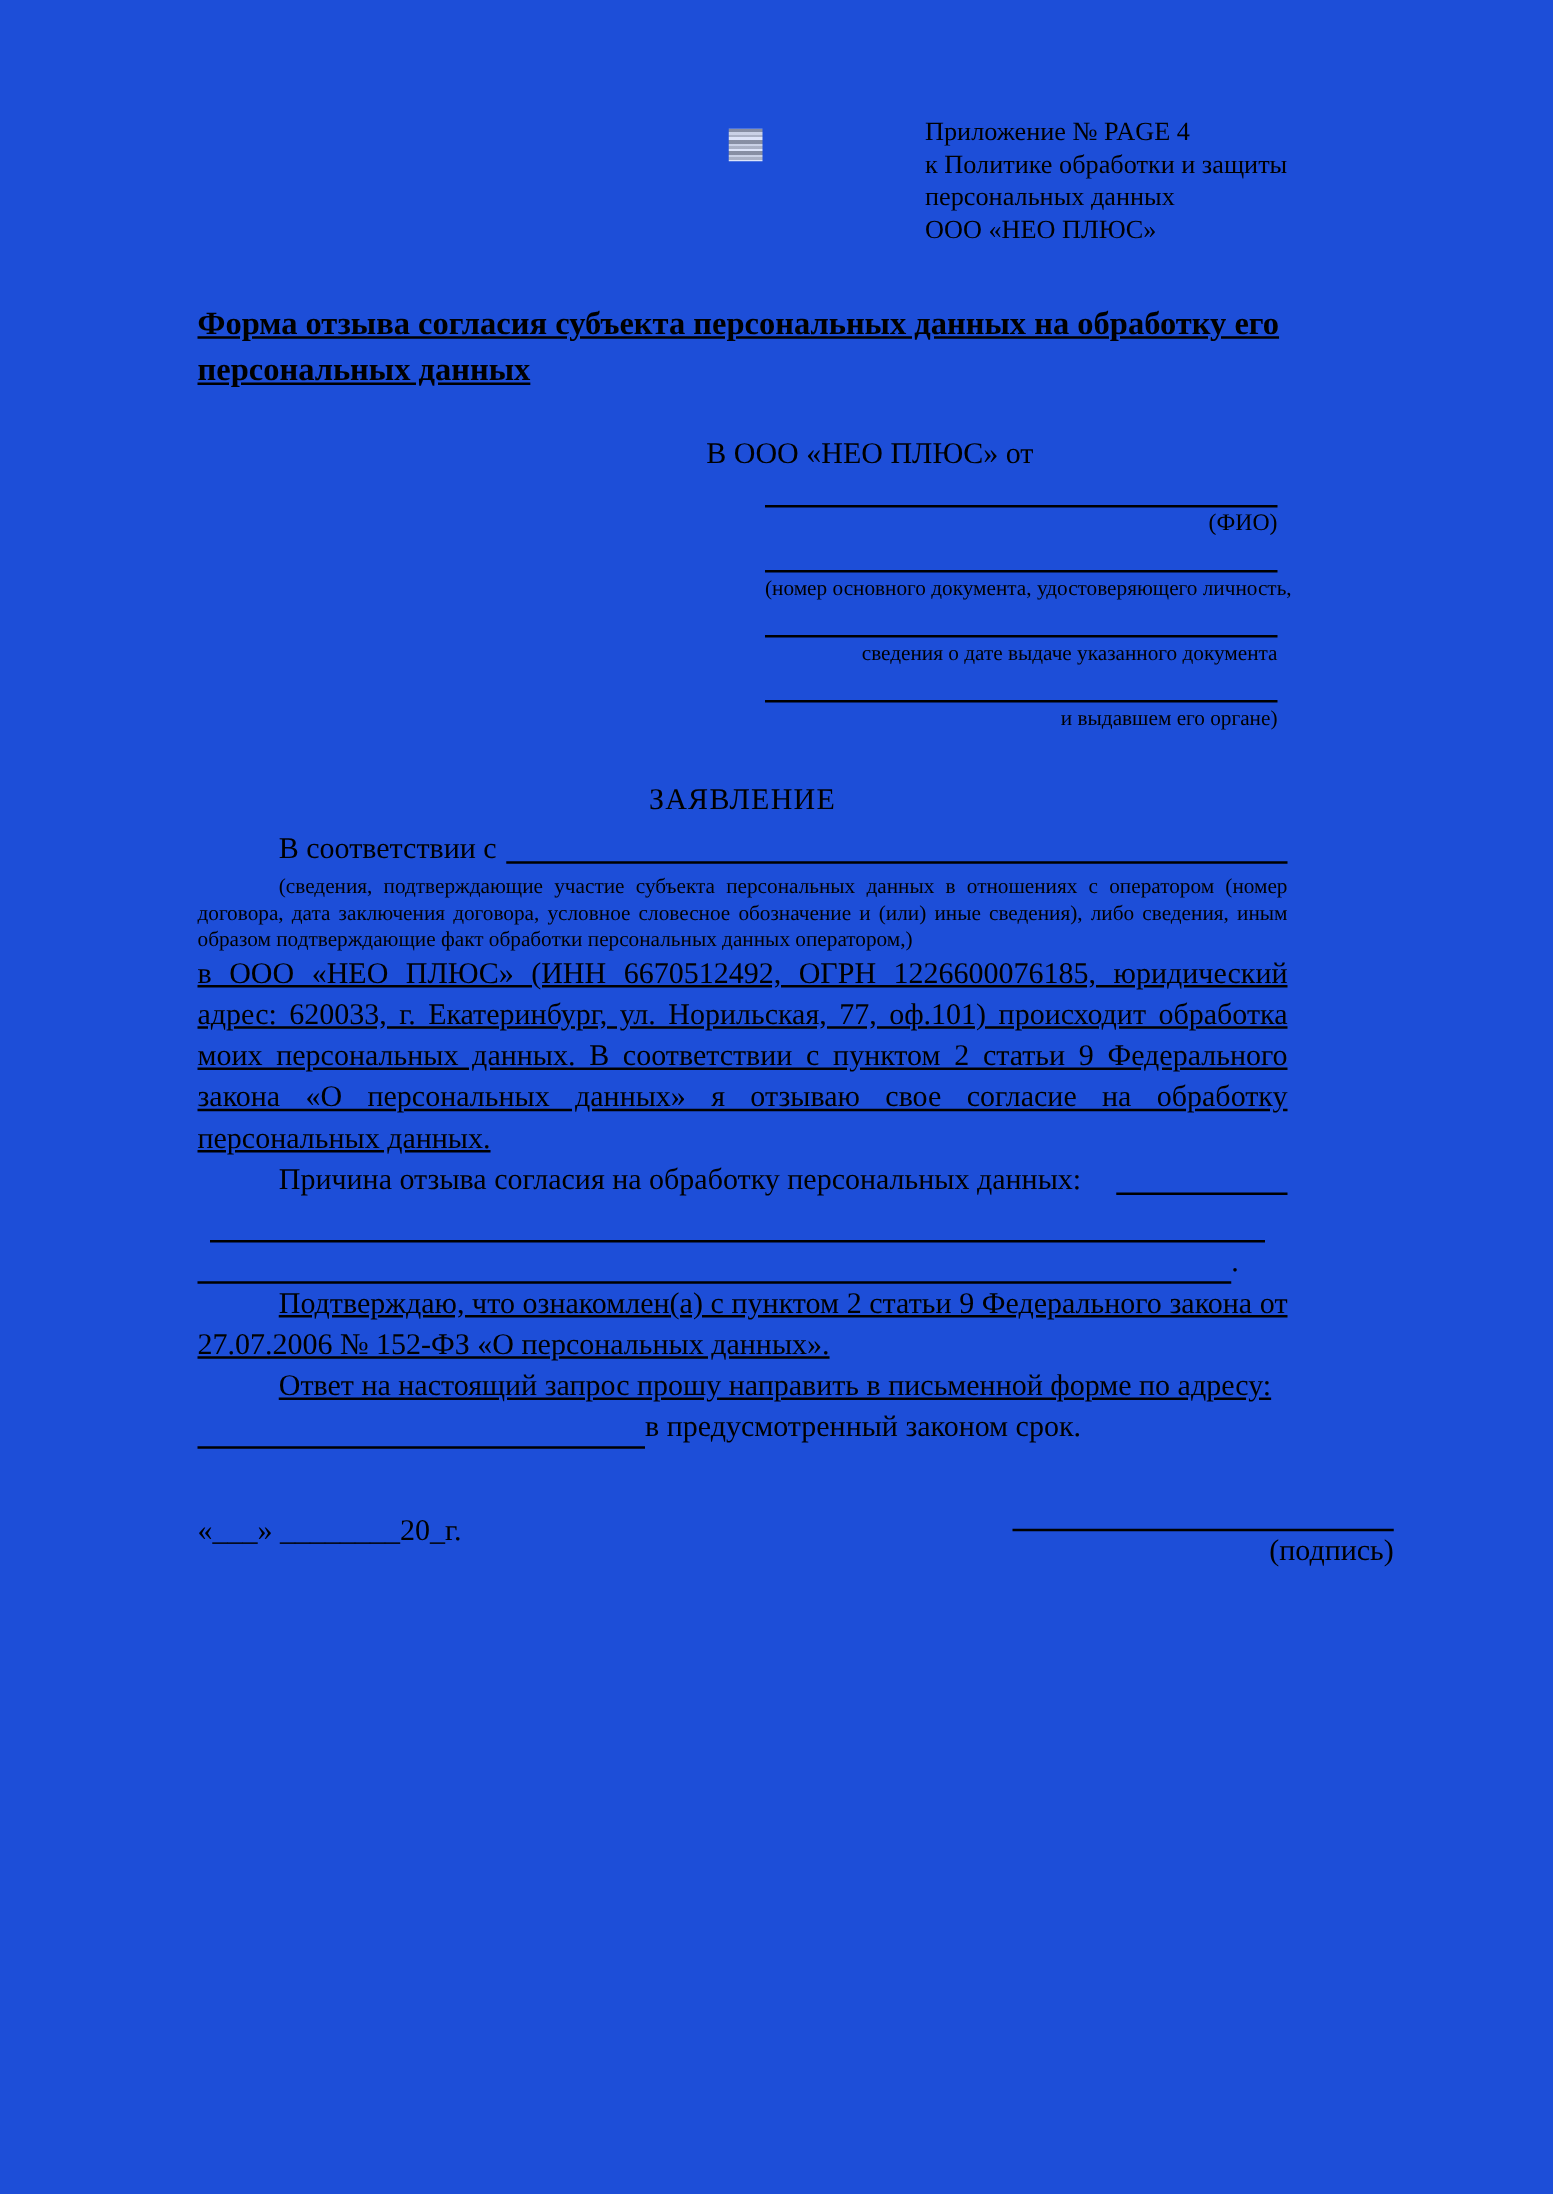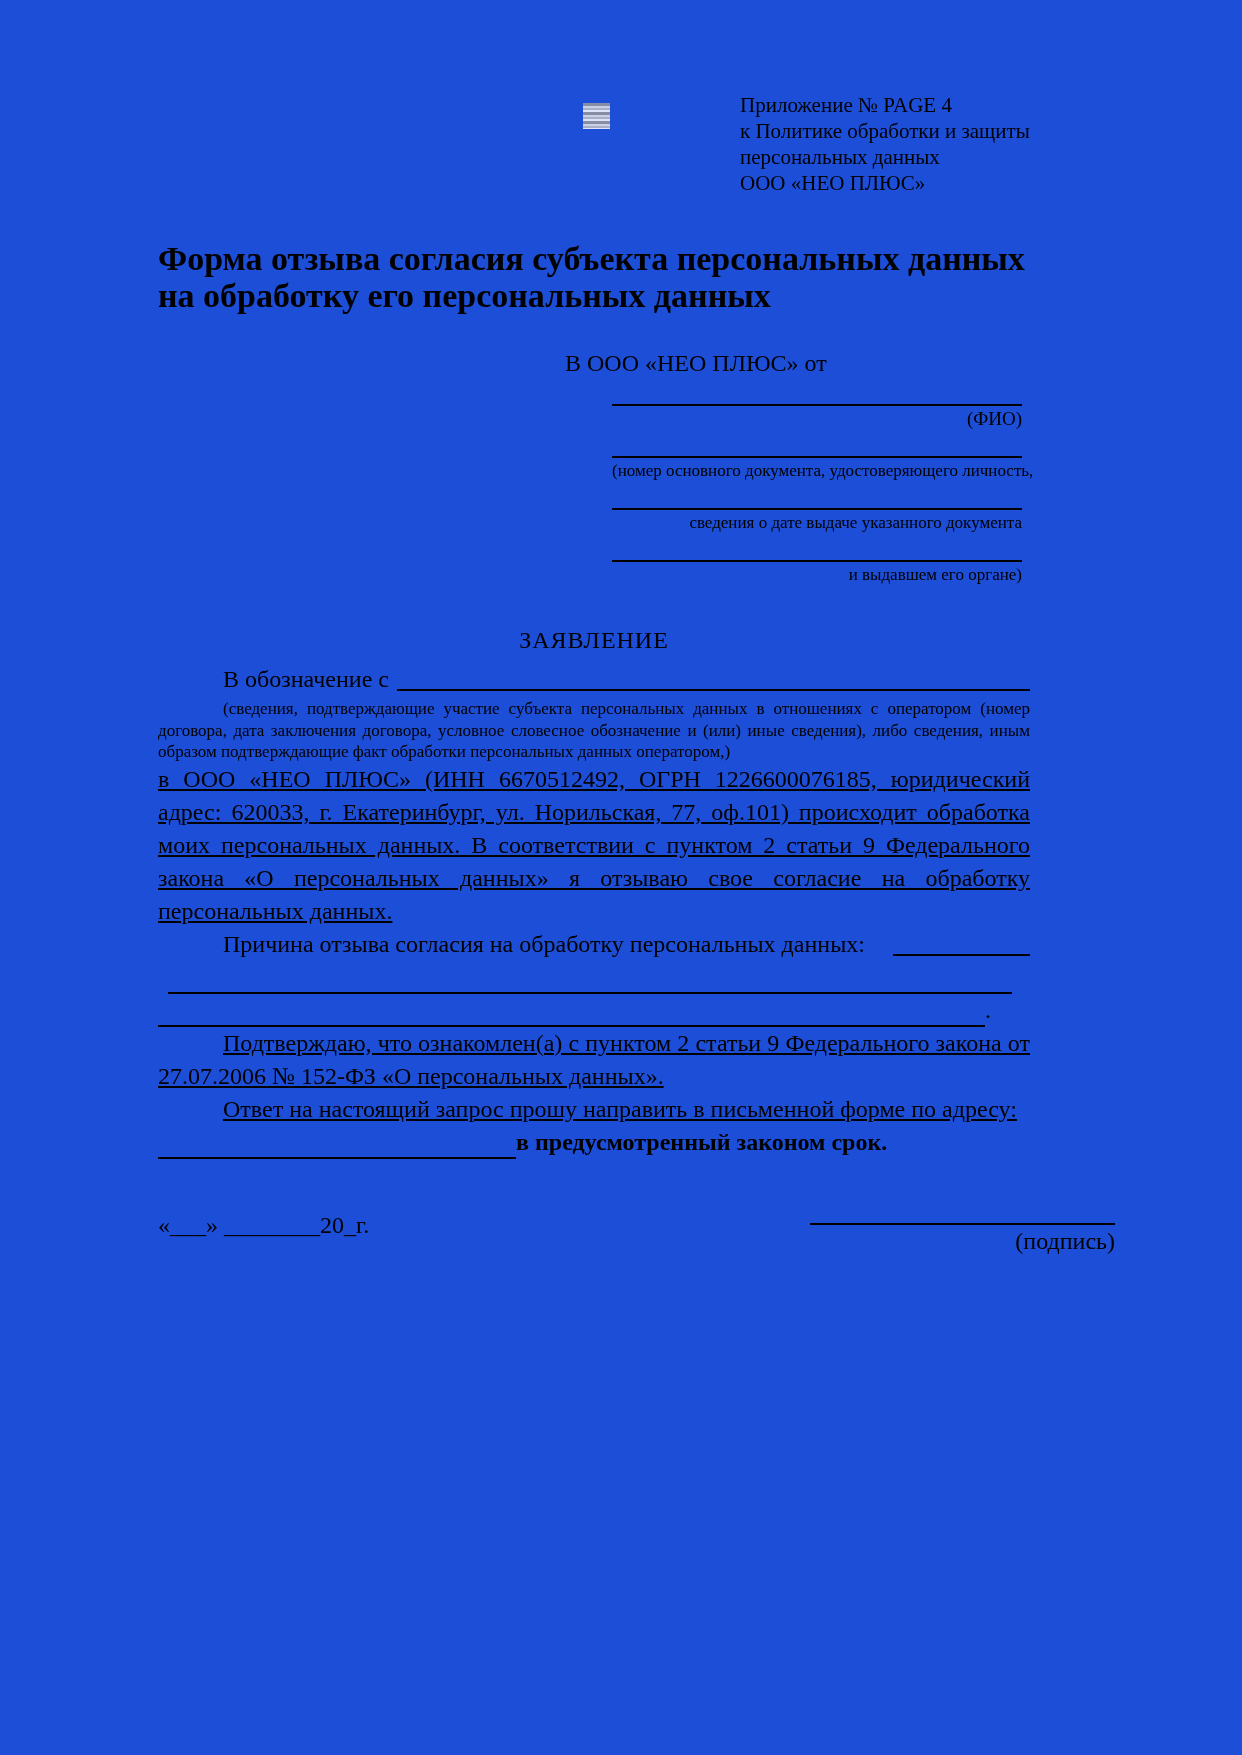--- a/index.html
+++ b/index.html
@@ -27,24 +27,25 @@
     white-space: nowrap;
   }
   .content {
     position: absolute;
     left: 158px; top: 240px;
     width: 872px;
     font-size: 24px;
     line-height: 33px;
   }
   .title {
-    font-size: 34px;
+    font-size: 26px;
     font-weight: bold;
     line-height: 37px;
     margin: 0;
+    text-decoration: underline;
   }
   .addr { margin-top: 34px; margin-left: 407px; width: 460px; }
   .addr-to { font-size: 24px; line-height: 30px; }
   .addr-field { margin-left: 47px; width: 410px; }
   .addr-blank { height: 26px; border-bottom: 2px solid #000; }
   .addr-caption {
     text-align: right;
     font-size: 17px;
     line-height: 22px;
     padding-top: 2px;
@@ -67,21 +68,21 @@
     text-align: justify;
     text-indent: 65px;
     margin-top: 2px;
   }
   .body-par { margin: 0; text-align: justify; text-decoration: underline; }
   .first-indent { text-indent: 65px; }
   .blank-line { height: 31px; border-bottom: 2px solid #000; }
   .blank-line.r1 { margin-left: 10px; margin-right: 18px; }
   .blank-row2 { display: flex; align-items: flex-end; }
   .blank-row2 .seg { width: 827px; height: 31px; border-bottom: 2px solid #000; }
-  .reply-row { display: flex; align-items: flex-end; font-weight: bold; }
+  .reply-row { display: flex; align-items: flex-end; }
   .reply-row .uline { width: 358px; height: 31px; border-bottom: 2px solid #000; }
   .footer {
     display: flex;
     justify-content: space-between;
     align-items: center;
     width: 957px;
     margin-top: 34px;
   }
   .sig-group { display: flex; align-items: flex-end; flex-direction: column; }
   .sig-line { width: 305px; height: 30px; border-bottom: 2px solid #000; }
@@ -124,21 +125,21 @@
 
       <div class="addr-field">
         <div class="addr-blank"></div>
         <div class="addr-caption">и выдавшем его органе)</div>
       </div>
     </div>
 
     <div class="statement-heading">ЗАЯВЛЕНИЕ</div>
 
     <div class="line-row">
-      <span class="txt indent">В обозначение с</span>
+      <span class="txt indent">В соответствии с</span>
       <span class="fill-line"></span>
     </div>
 
     <div class="fine-print">(сведения, подтверждающие участие субъекта персональных данных в отношениях с оператором (номер договора, дата заключения договора, условное словесное обозначение и (или) иные сведения), либо сведения, иным образом подтверждающие факт обработки персональных данных оператором,)</div>
 
     <p class="body-par">в ООО «НЕО ПЛЮС» (ИНН 6670512492, ОГРН 1226600076185, юридический адрес: 620033, г. Екатеринбург, ул. Норильская, 77, оф.101) происходит обработка моих персональных данных. В соответствии с пунктом 2 статьи 9 Федерального закона «О персональных данных» я отзываю свое согласие на обработку персональных данных.</p>
 
     <div class="line-row" style="margin-top:0;gap:20px;">
       <span class="txt indent">Причина отзыва согласия на обработку персональных данных:</span>
       <span class="fill-line"></span>

